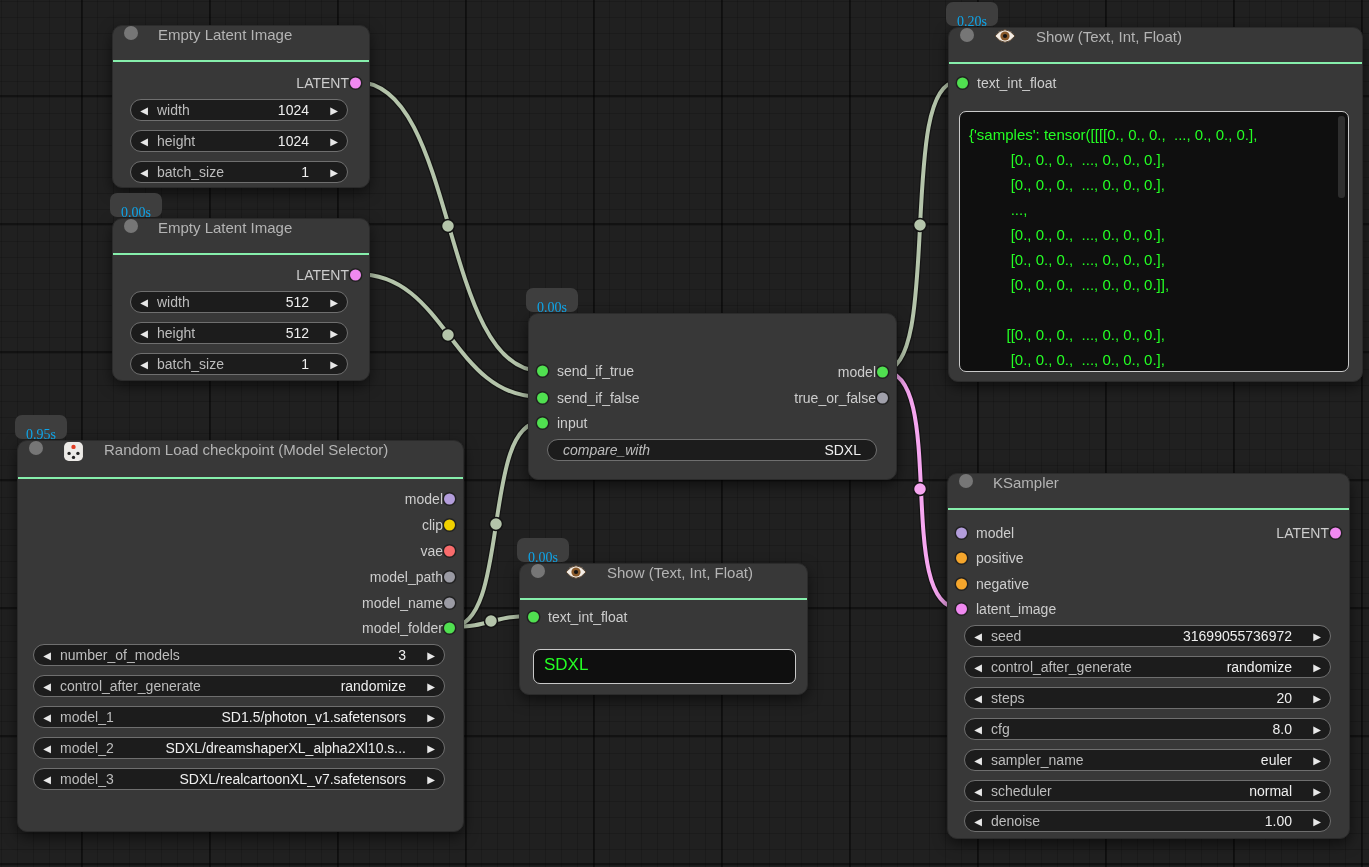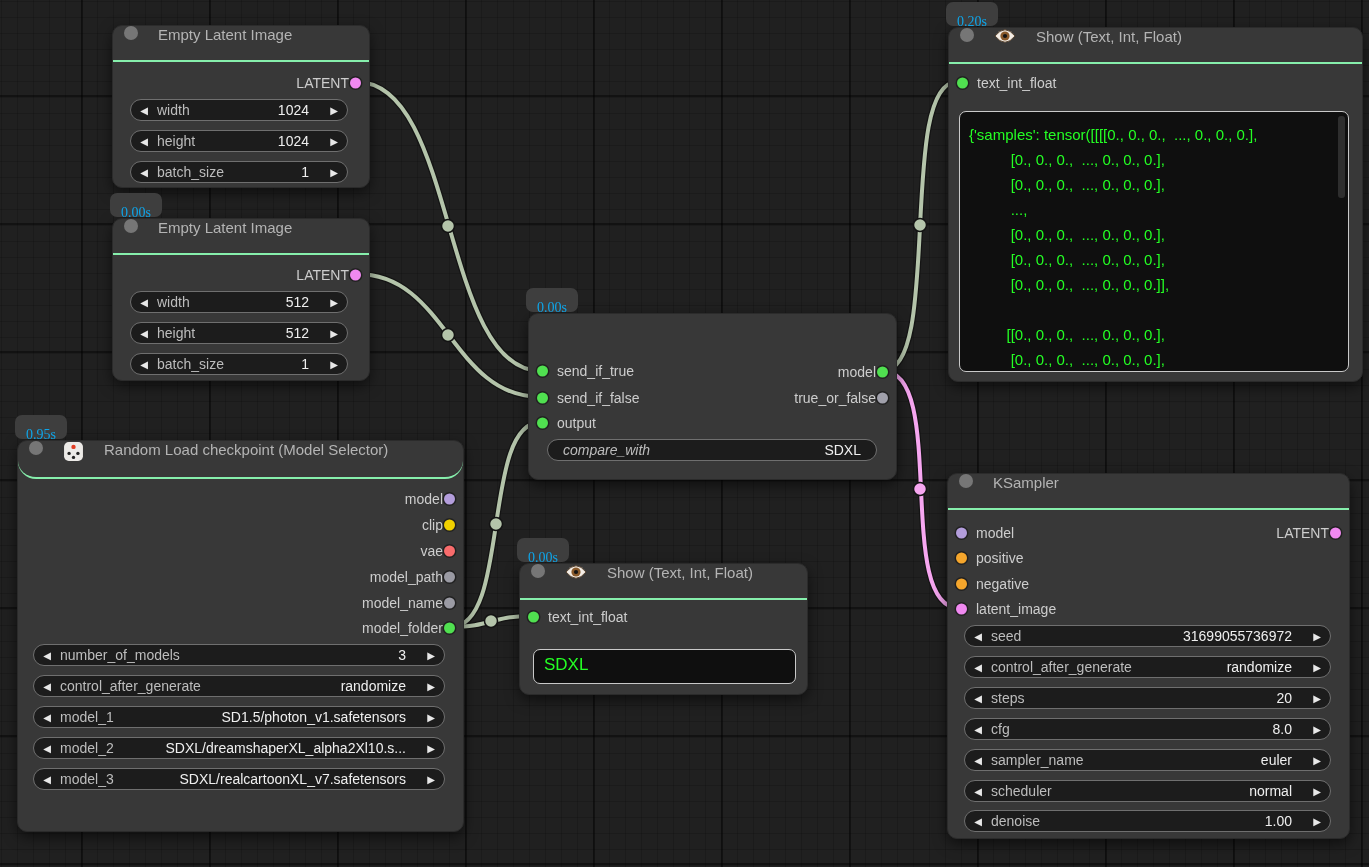--- a/index.html
+++ b/index.html
@@ -129,21 +129,21 @@
     <div class="pill" style="left:17px;top:134px;width:218px;">
       <span class="arr">◀</span>
       <span class="wlabel">batch_size</span>
       <span class="wvalue">1</span>
       <span class="arr">▶</span>
     </div>
   </div>
 
   <div class="node" style="left:17px;top:440px;width:447px;height:392px;">
     <div class="badge">0.95s</div>
-    <div class="nheader" style="height:38px;border-radius:18px;">
+    <div class="nheader" style="height:38px;">
       <span class="hdot"></span>
       <span class="icon">
         <svg width="21" height="21" viewBox="0 0 20 20">
             <rect x="1" y="1" width="18" height="18" rx="4.5" fill="#eceae7"></rect>
             <circle cx="10" cy="5.6" r="2.1" fill="#e23d24"></circle>
             <circle cx="5.8" cy="11.8" r="1.6" fill="#222"></circle>
             <circle cx="14.2" cy="11.8" r="1.6" fill="#222"></circle>
             <circle cx="10" cy="15.6" r="1.6" fill="#222"></circle>
           </svg>
       </span>
@@ -210,21 +210,21 @@
     <div class="slot in" style="top:46px;">
       <span class="dot" style="background:#50e050;"></span>
       <span>send_if_true</span>
     </div>
     <div class="slot in" style="top:73px;">
       <span class="dot" style="background:#50e050;"></span>
       <span>send_if_false</span>
     </div>
     <div class="slot in" style="top:98px;">
       <span class="dot" style="background:#50e050;"></span>
-      <span>output</span>
+      <span>input</span>
     </div>
     <div class="slot out" style="top:47px;">
       <span>model</span>
       <span class="dot" style="background:#50e050;"></span>
     </div>
     <div class="slot out" style="top:73px;">
       <span>true_or_false</span>
       <span class="dot" style="background:#a0a0ab;"></span>
     </div>
     <div class="pill noarrow" style="left:18px;top:125px;width:330px;">

